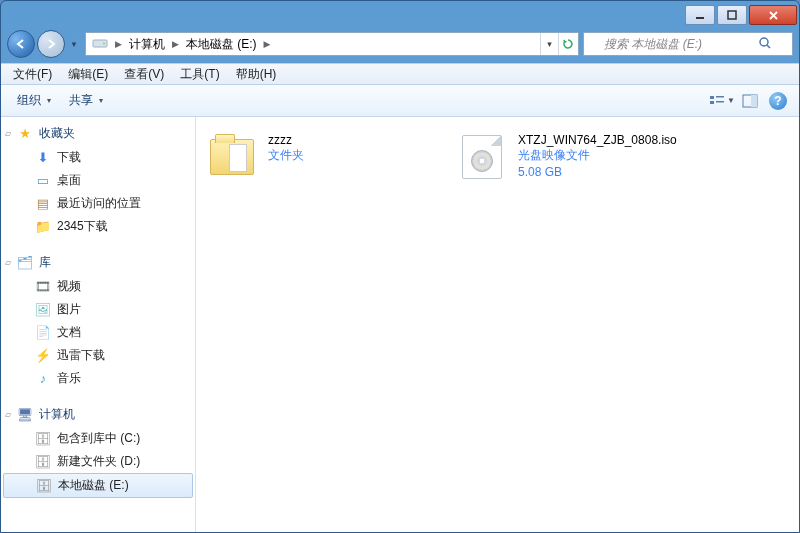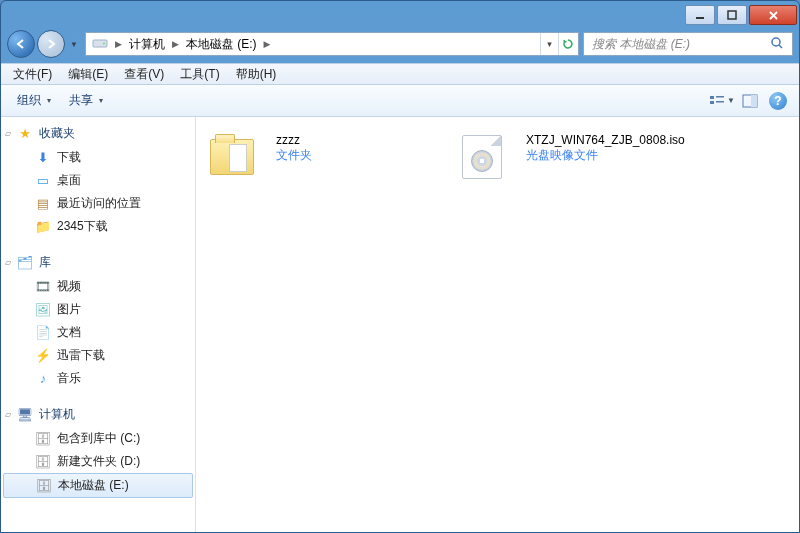--- a/index.html
+++ b/index.html
@@ -19,21 +19,21 @@
 .navbar { height: 34px; display: flex; align-items: center; gap: 4px; padding: 0 6px 4px 6px; }
 .nav-arrows { display: flex; align-items: center; }
 .nav-circle { width: 28px; height: 28px; border-radius: 50%; background: radial-gradient(circle at 30% 30%, #7db8f0, #1e5ea8); border: 1px solid #2f5d8f; display:flex; align-items:center; justify-content:center; color:#fff; font-size:14px; margin-right:2px; }
 .nav-circle.disabled { background: radial-gradient(circle at 30% 30%, #d9e6f4, #a8bed6); color:#eef5fc; }
 .nav-drop { width:14px; height:20px; display:flex; align-items:center; justify-content:center; color:#345; font-size:8px; }
 .address { flex: 1; height: 24px; background: #fff; border: 1px solid #8ca7c3; display:flex; align-items:center; padding: 0 2px; font-size:12px; }
 .address .crumb { padding: 0 4px; display:flex; align-items:center; gap:4px; }
 .address .sep { color:#666; font-size:9px; padding:0 3px; }
 .address .dd { margin-left:auto; display:flex; }
 .address .dd-btn { width:18px; height:22px; display:flex; align-items:center; justify-content:center; font-size:9px; color:#444; border-left:1px solid #d0d8e2; }
-.searchbox { width: 210px; height:24px; background:#fff; border:1px solid #8ca7c3; display:flex; align-items:center; padding:0 8px; font-size:12px; color:#888; }
+.searchbox { width: 210px; height:24px; background:#fff; border:1px solid #8ca7c3; display:flex; align-items:center; padding:0 20px; font-size:12px; color:#888; }
 .searchbox .txt { flex:1; font-style:italic; }
 .searchbox .mag { color:#4a76b8; font-size:13px; }
 
 
 .menubar { height: 22px; background: linear-gradient(#f4f8fd, #e6eef8); border-top:1px solid #bcd0e6; border-bottom:1px solid #bcd0e6; display:flex; align-items:center; padding:0 4px; font-size:12px; color:#222; }
 .menubar span { padding: 2px 8px; }
 
 
 .toolbar { height: 32px; background: linear-gradient(#f9fcff, #e7f1fb); border-bottom:1px solid #c7d6e8; display:flex; align-items:center; padding:0 8px; font-size:12px; color:#1a3e6e; gap:2px; }
 .toolbar .tbtn { padding: 4px 8px; display:flex; align-items:center; gap:3px; }
@@ -47,21 +47,21 @@
 .sidebar { width: 195px; border-right: 1px solid #d9e2ec; background:#fff; overflow-y:auto; padding: 6px 0; font-size:12px; }
 .sidebar .group { margin-bottom: 14px; }
 .sidebar .grp-header { display:flex; align-items:center; gap:6px; padding: 2px 4px 4px 16px; color:#1a3e6e; }
 .sidebar .grp-header .arr { position:absolute; left:4px; font-size:8px; color:#888; }
 .sidebar .row { display:flex; align-items:center; gap:6px; padding: 3px 4px 3px 34px; color:#222; position:relative; }
 .sidebar .row.sel { background: linear-gradient(#eef5fd, #dcebfb); border:1px solid #a9c8ea; border-radius:2px; margin:0 2px; padding-left:32px; }
 .sidebar .ico { width:16px; height:16px; display:inline-flex; align-items:center; justify-content:center; font-size:13px; }
 .sidebar .grp-header { position:relative; }
 
 .content { flex:1; padding: 12px 6px; display:flex; align-content:flex-start; flex-wrap:wrap; gap: 0; }
-.item { width: 250px; display:flex; align-items:flex-start; gap:20px; padding:4px 6px; font-size:12px; }
+.item { width: 250px; display:flex; align-items:flex-start; gap:12px; padding:4px 6px; font-size:12px; }
 .item .big-icon { width:48px; height:48px; display:flex; align-items:center; justify-content:center; flex-shrink:0; }
 .item .meta .name { color:#000; }
 .item .meta .sub { color:#3b82f6; line-height:1.4; }
 
 .folder-icon { width:44px; height:36px; background: linear-gradient(#fff1b5, #f3d574); border:1px solid #d7b65a; border-radius:2px; position:relative; }
 .folder-icon::before { content:""; position:absolute; left:4px; top:-6px; width:18px; height:8px; background:linear-gradient(#fff4c2,#f5dd8a); border:1px solid #d7b65a; border-bottom:none; border-radius:2px 2px 0 0; }
 .folder-icon::after { content:""; position:absolute; right:6px; top:4px; width:16px; height:26px; background:#fff; border:1px solid #ccc; }
 
 .iso-icon { width:40px; height:44px; background:#fff; border:1px solid #bcc6d0; border-radius:2px; position:relative; }
 .iso-icon::before { content:""; position:absolute; right:0; top:0; width:10px; height:10px; background:linear-gradient(135deg,#fff 49%, #cbd4de 50%); }
@@ -277,19 +277,20 @@
       </div>
       <div class="item">
         <div class="big-icon">
             <div class="iso-icon">
               <div class="disc"></div>
             </div>
           </div>
         <div class="meta">
           <div class="name">XTZJ_WIN764_ZJB_0808.iso</div>
           <div class="sub">光盘映像文件</div>
+          <div class="sub">5.08 GB</div>
         </div>
       </div>
     </div>
   </div>
 
 
 </div>
 
 </body></html>

